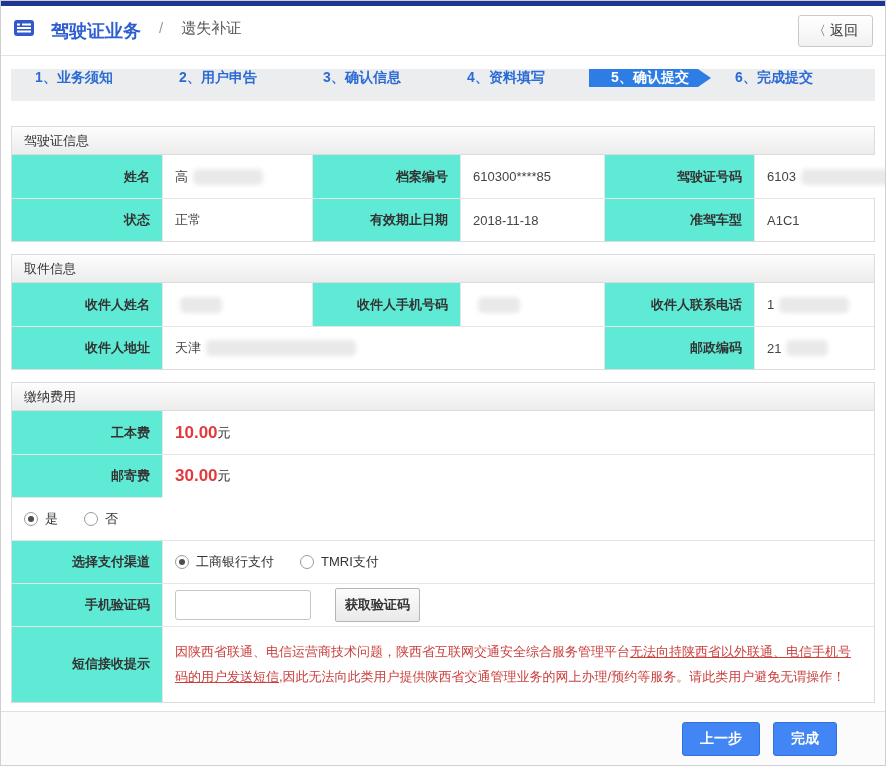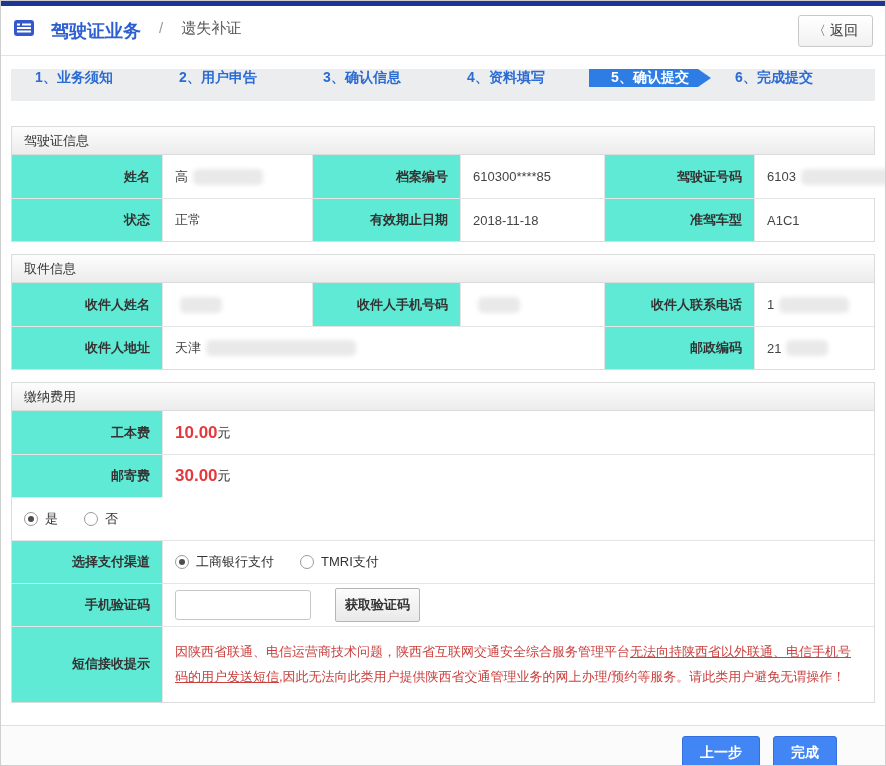--- a/index.html
+++ b/index.html
@@ -62,21 +62,21 @@
   .radio-lbl { margin:0 26px 0 7px; color:#333; cursor:pointer; }
   .code-input { width:136px; height:30px; border:1px solid #c6c6c6; border-radius:3px; padding:0 8px;
            font-size:13px; font-family:inherit; }
   .code-btn { margin-left:24px; padding:7px 9px; background:linear-gradient(#fcfcfc,#e9e9e9);
            border:1px solid #b5b5b5; border-radius:2px; font-weight:bold; font-size:13px;
            color:#333; cursor:pointer; font-family:inherit; }
   .notice-cell { padding:12px 15px 12px 12px; line-height:1.95; }
   .notice { color:#c9403e; font-size:13px; }
   .notice .ul { text-decoration:underline; }
   
-  .footer { position:absolute; left:0; right:0; bottom:0; height:40px; background:#fbfbfb;
+  .footer { position:absolute; left:0; right:0; bottom:0; height:54px; background:#fbfbfb;
      border-top:1px solid #e0e0e0; display:flex; align-items:flex-start; justify-content:flex-end;
      padding:10px 48px 0 0; gap:13px; }
   .btn-blue { background:#4285f4; border:1px solid #3370dd; color:#fff; font-weight:bold;
      font-size:14px; padding:7px 17px; border-radius:3px; cursor:pointer; font-family:inherit; }
   
   .doc-icon { width:22px; height:18px; display:inline-block; }
 </style>
 </head>
 <body>
 

